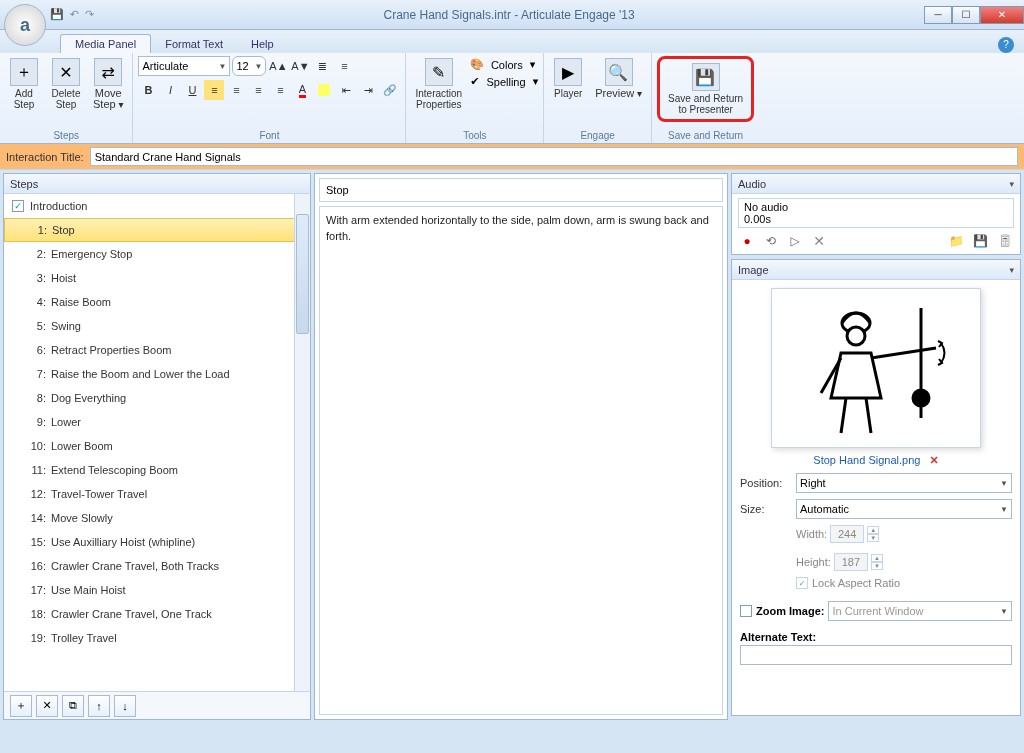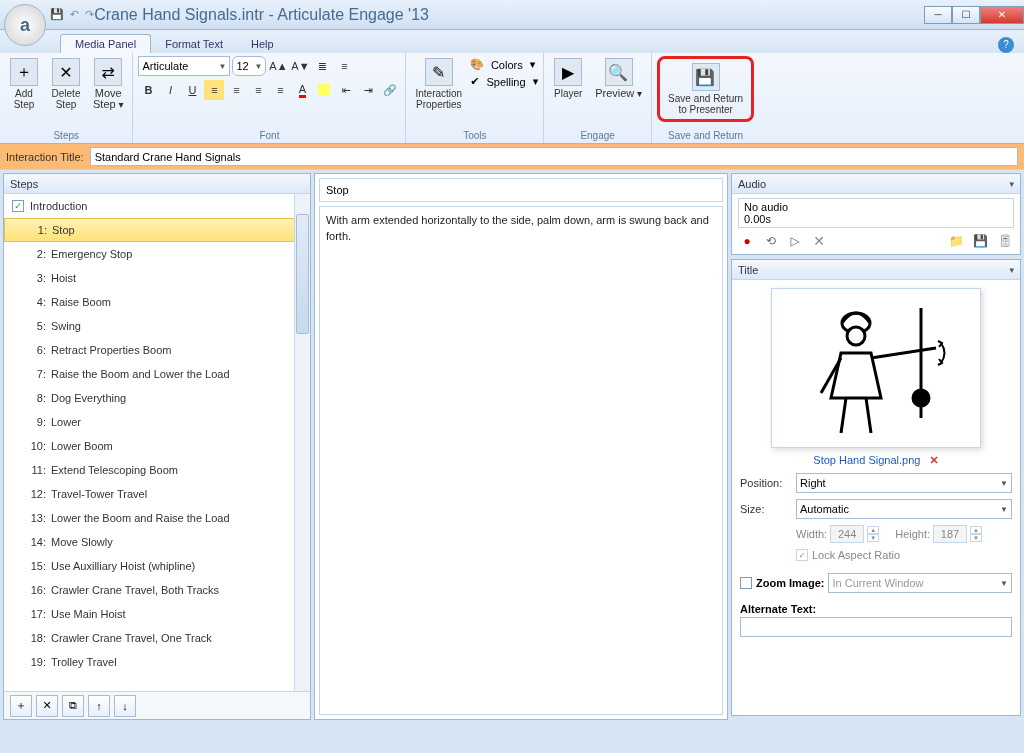--- a/index.html
+++ b/index.html
@@ -1,21 +1,21 @@
 <!DOCTYPE html>
 <html><head>
 <meta charset="utf-8">
 <style>
 * { box-sizing: border-box; margin: 0; padding: 0; font-family: "Segoe UI", Tahoma, sans-serif; font-size: 11px; }
 body { background: #d6e5f3; width: 1024px; height: 753px; overflow: hidden; position: relative; }
 
 
 .titlebar { height: 30px; background: linear-gradient(#e8f1fb,#cfe0f4); display: flex; align-items: center; border-bottom: 1px solid #9db7d4; }
 .titlebar .qat { display: flex; gap: 6px; padding-left: 50px; align-items: center; }
-.titlebar .title { flex: 1; color: #4a6a8a; font-size: 16px; }
+.titlebar .title { flex: 1; text-align: center; color: #4a6a8a; font-size: 12px; }
 .win-btns { display: flex; }
 .win-btn { width: 28px; height: 18px; border: 1px solid #7f9db9; background: linear-gradient(#f8fbff,#d6e5f3); display: flex; align-items: center; justify-content: center; font-size: 10px; color: #333; }
 .win-btn.close { background: linear-gradient(#f08080,#d43c2c); color: #fff; width: 44px; }
 
 
 .app-btn { position: absolute; top: 4px; left: 4px; width: 42px; height: 42px; border-radius: 50%; background: radial-gradient(#fff,#d0d0d0); border: 1px solid #9db7d4; display:flex; align-items:center; justify-content:center; font-size:18px; color:#4a6a8a; font-weight:bold; z-index:10;}
 
 
 .ribbon-tabs { height: 23px; background: linear-gradient(#e8f1fb,#d6e5f3); display: flex; padding-left: 60px; align-items: flex-end; }
 .ribbon-tab { padding: 3px 14px; color: #336; }
@@ -77,21 +77,21 @@
 .actrl.rec { color:#c00;}
 .actrl.del { color:#888; font-size:14px;}
 
 .media-body { padding: 8px; display:flex; flex-direction:column; gap:6px; }
 .media-img { width: 210px; height: 160px; margin: 0 auto; border:1px solid #c3d6ec; box-shadow:2px 2px 6px rgba(0,0,0,.15); background:#fff; display:flex; align-items:center; justify-content:center; position:relative;}
 .media-fn { text-align:center; color:#1a5bbf; }
 .media-fn .x { color:#d43c2c; font-weight:bold; margin-left:6px; cursor:pointer;}
 .frow { display:flex; align-items:center; gap:6px; }
 .frow label { width: 50px; color:#333;}
 .frow .combo { flex:1;}
-.dimrow { display:flex; gap:16px; padding-left:56px; color:#888;}
+.dimrow { display:flex; gap:10px; padding-left:56px; color:#888;flex-direction:column;}
 .dimrow .dim { display:flex; align-items:center; gap:3px;}
 .dimrow input { width:34px; height:18px; border:1px solid #c3d6ec; background:#f4f4f4; color:#888; text-align:center;}
 .spin { display:flex; flex-direction:column; }
 .spin span{ width:12px; height:8px; border:1px solid #c3d6ec; font-size:6px; text-align:center; line-height:6px; color:#888;}
 .lockrow { padding-left:56px; color:#888; display:flex; align-items:center; gap:4px;}
 .lockrow .cb { width:12px; height:12px; border:1px solid #c3d6ec; display:flex; align-items:center; justify-content:center; font-size:8px; color:#888;}
 .zoomrow { display:flex; align-items:center; gap:4px; margin-top:6px;}
 .zoomrow .cb { width:12px; height:12px; border:1px solid #7f9db9;}
 .alt-input { width:100%; height:20px; border:1px solid #a6bcd6; margin-top:2px;}
 
@@ -295,24 +295,20 @@
         </div>
         <div class="step">
           <span class="num">11:</span>
           <span>Extend Telescoping Boom</span>
         </div>
         <div class="step">
           <span class="num">12:</span>
           <span>Travel-Tower Travel</span>
         </div>
         <div class="step">
-          <span class="num">13:</span>
-          <span>Lower the Boom and Raise the Load</span>
-        </div>
-        <div class="step">
           <span class="num">14:</span>
           <span>Move Slowly</span>
         </div>
         <div class="step">
           <span class="num">15:</span>
           <span>Use Auxilliary Hoist (whipline)</span>
         </div>
         <div class="step">
           <span class="num">16:</span>
           <span>Crawler Crane Travel, Both Tracks</span>
@@ -372,21 +368,21 @@
             <div class="actrl">📁</div>
             <div class="actrl">💾</div>
             <div class="actrl">🎚</div>
           </div>
         </div>
       </div>
     </div>
 
     <div class="sub-pane" style="flex:1;">
       <div class="pane-hdr">
-          <span>Title</span>
+          <span>Image</span>
           <span class="arrow">▾</span>
         </div>
       <div class="media-body">
         <div class="media-img">
           <svg class="person" viewBox="0 0 180 140">
             <g stroke="#000" stroke-width="3" fill="none">
               <ellipse cx="70" cy="25" rx="14" ry="10" fill="#fff"></ellipse>
               <path d="M 56 25 Q 70 5 84 25"></path>
               <circle cx="70" cy="38" r="9" fill="#fff"></circle>
               <path d="M 55 55 L 85 55 L 95 100 L 45 100 Z" fill="#fff"></path>

